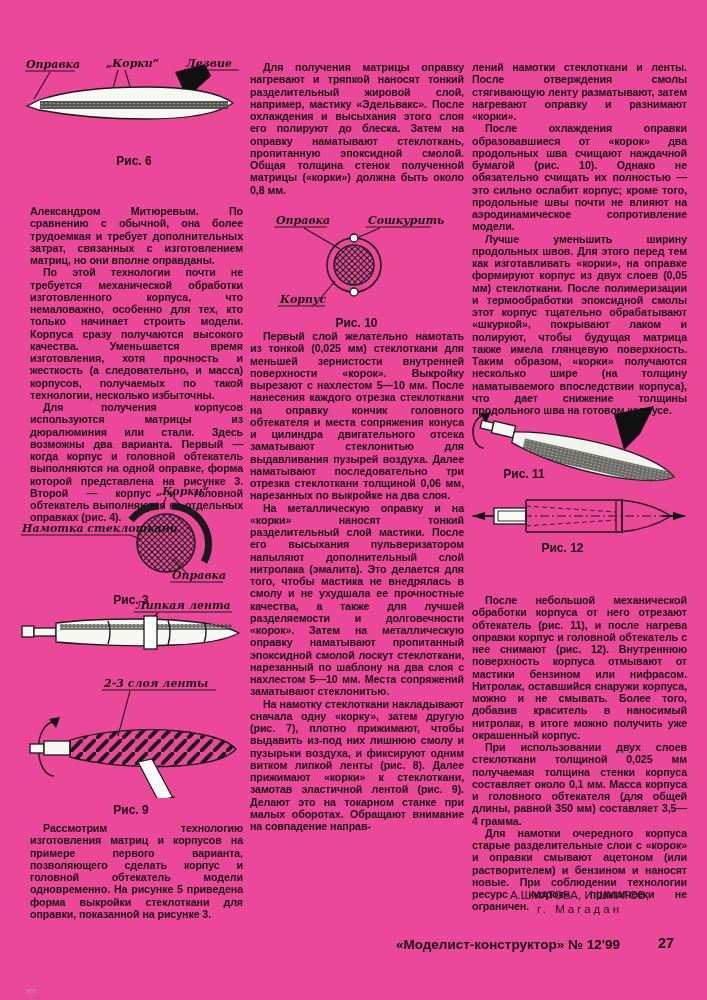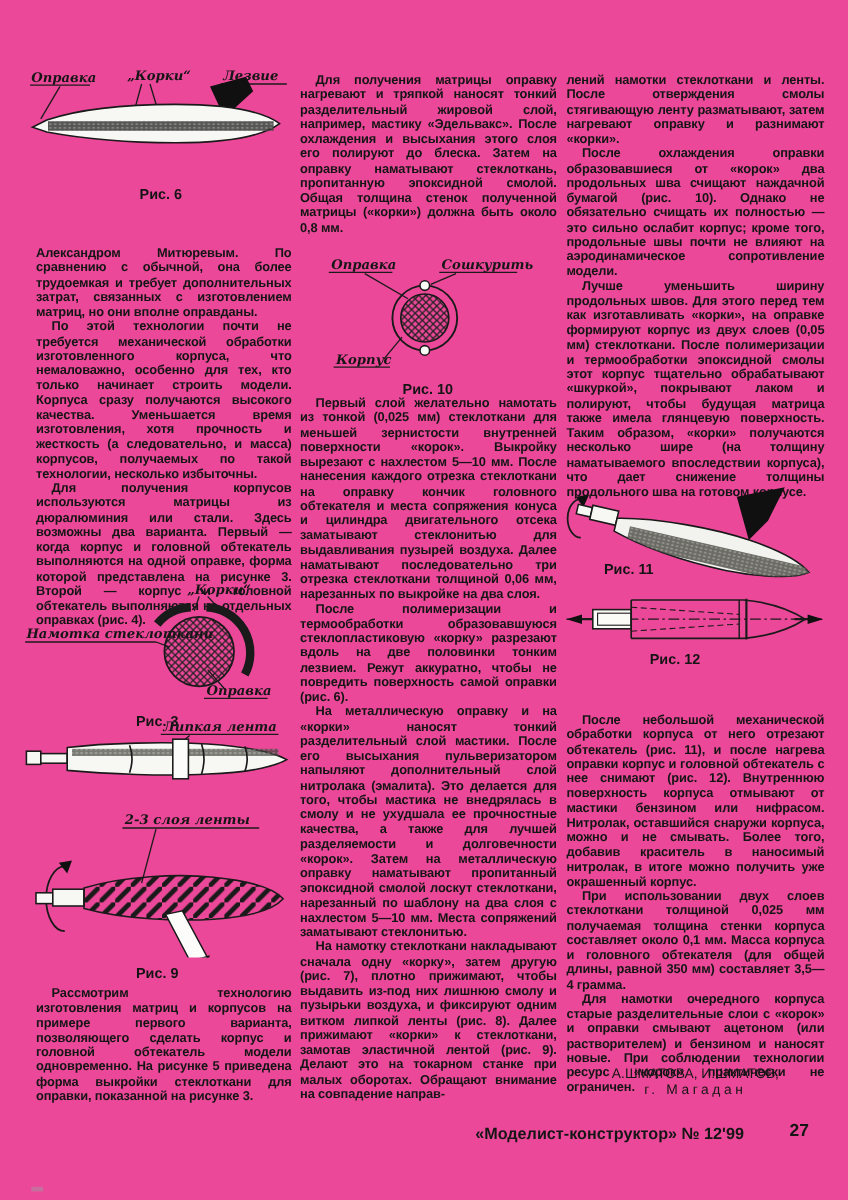--- a/index.html
+++ b/index.html
@@ -151,21 +151,20 @@
       <circle cx="104" cy="52" r="20" fill="url(#xh10)" stroke="#1a1a1a" stroke-width="1.4"></circle>
       <text class="figlabel" x="30" y="90">Корпус</text>
       <line class="ln" x1="28" y1="93" x2="75" y2="93"></line>
       <line class="ln" x1="70" y1="86" x2="85" y2="68"></line>
     </svg>
     <div class="figcap">Рис. 10</div>
   </div>
 
   <div class="coltext" style="left:250px;top:330px;width:214px;">
     <p>Первый слой желательно намотать из тонкой (0,025 мм) стеклоткани для меньшей зернистости внутренней поверхности «корок». Выкройку вырезают с нахлестом 5—10 мм. После нанесения каждого отрезка стеклоткани на оправку кончик головного обтекателя и места сопряжения конуса и цилиндра двигательного отсека заматывают стеклонитью для выдавливания пузырей воздуха. Далее наматывают последовательно три отрезка стеклоткани толщиной 0,06 мм, нарезанных по выкройке на два слоя.</p>
-    <p>После полимеризации и термообработки образовавшуюся стеклопластиковую «корку» разрезают вдоль на две половинки тонким лезвием. Режут аккуратно, чтобы не повредить поверхность самой оправки (рис. 6).</p>
     <p>На металлическую оправку и на «корки» наносят тонкий разделительный слой мастики. После его высыхания пульверизатором напыляют дополнительный слой нитролака (эмалита). Это делается для того, чтобы мастика не внедрялась в смолу и не ухудшала ее прочностные качества, а также для лучшей разделяемости и долговечности «корок». Затем на металлическую оправку наматывают пропитанный эпоксидной смолой лоскут стеклоткани, нарезанный по шаблону на два слоя с нахлестом 5—10 мм. Места сопряжений заматывают стеклонитью.</p>
     <p>На намотку стеклоткани накладывают сначала одну «корку», затем другую (рис. 7), плотно прижимают, чтобы выдавить из-под них лишнюю смолу и пузырьки воздуха, и фиксируют одним витком липкой ленты (рис. 8). Далее прижимают «корки» к стеклоткани, замотав эластичной лентой (рис. 9). Делают это на токарном станке при малых оборотах. Обращают внимание на совпадение направ-</p>
   </div>
 
   <div class="coltext" style="left:472px;top:61px;width:215px;">
     <p class="cont">лений намотки стеклоткани и ленты. После отверждения смолы стягивающую ленту разматывают, затем нагревают оправку и разнимают «корки».</p>
     <p>После охлаждения оправки образовавшиеся от «корок» два продольных шва счищают наждачной бумагой (рис. 10). Однако не обязательно счищать их полностью — это сильно ослабит корпус; кроме того, продольные швы почти не влияют на аэродинамическое сопротивление модели.</p>
     <p>Лучше уменьшить ширину продольных швов. Для этого перед тем как изготавливать «корки», на оправке формируют корпус из двух слоев (0,05 мм) стеклоткани. После полимеризации и термообработки эпоксидной смолы этот корпус тщательно обрабатывают «шкуркой», покрывают лаком и полируют, чтобы будущая матрица также имела глянцевую поверхность. Таким образом, «корки» получаются несколько шире (на толщину наматываемого впоследствии корпуса), что дает снижение толщины продольного шва на готовом корпусе.</p>
   </div>
 

